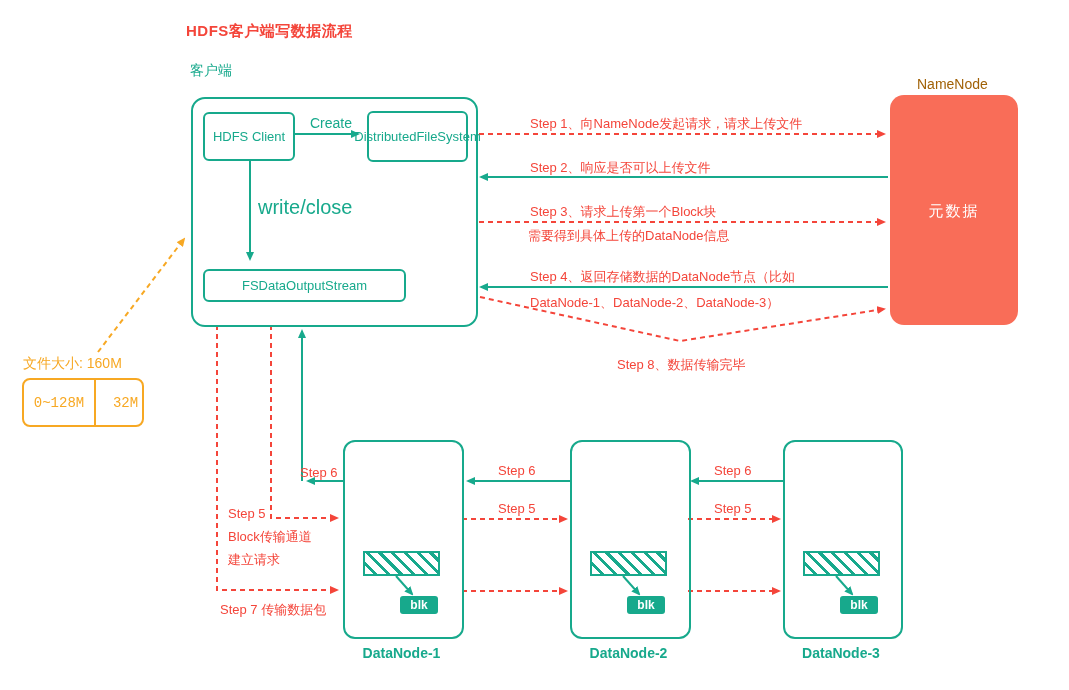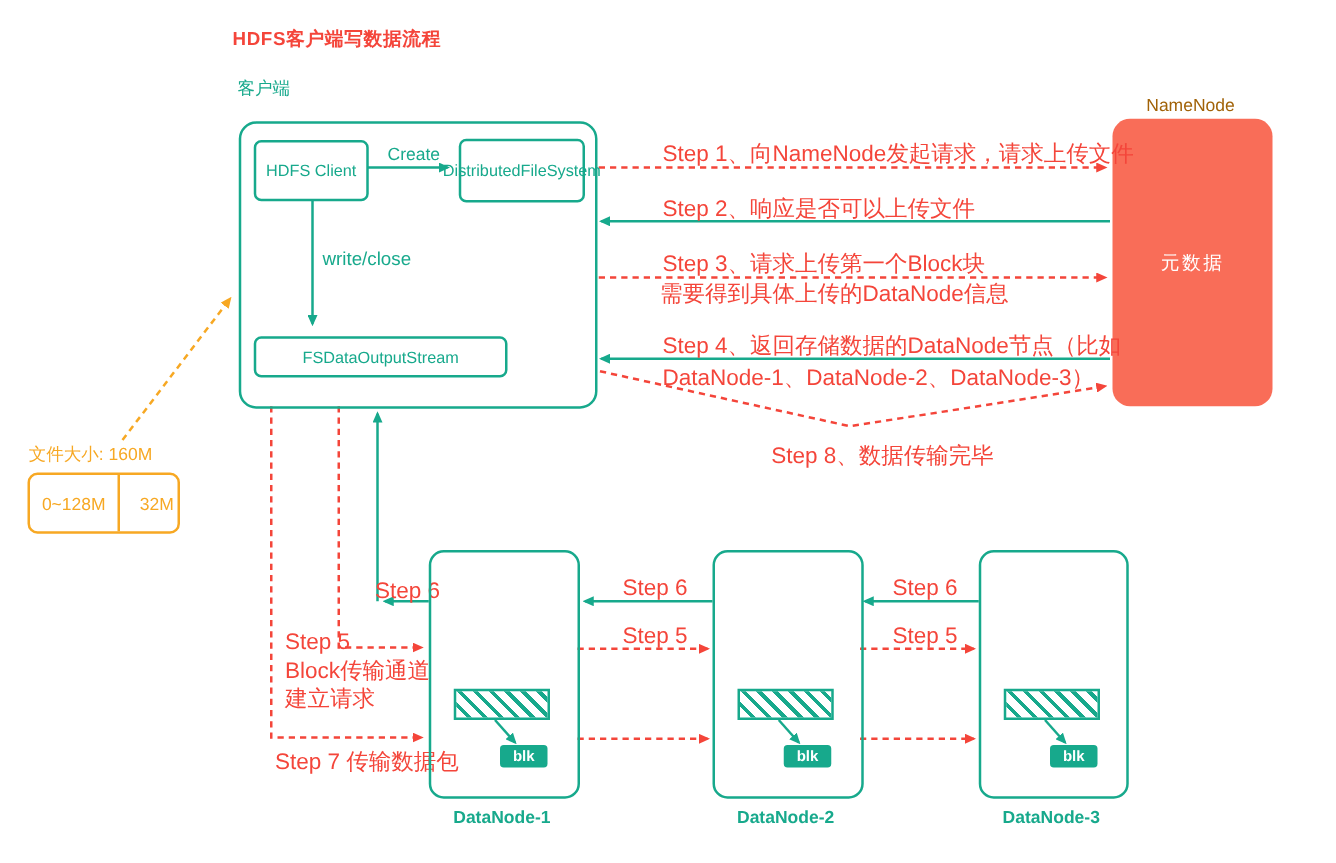--- a/index.html
+++ b/index.html
@@ -6,33 +6,33 @@
   body{font-family:"Liberation Sans", sans-serif;}
   .stage{position:relative;width:1069px;height:690px;background:#fff;overflow:hidden;}
   .abs{position:absolute;}
   svg.overlay{position:absolute;left:0;top:0;width:1069px;height:690px;pointer-events:none;}
   .teal-text{color:#17a98c;}
   .red-text{color:#f4453a;}
   .orange-text{color:#f7a823;}
   .salmon-text{color:#a16207;}
   .title{font-size:15px;font-weight:bold;letter-spacing:.5px;}
   .section-label{font-size:14px;}
-  .step-label{font-size:18px;line-height:23px;white-space:nowrap;}
+  .step-label{font-size:13px;line-height:23px;white-space:nowrap;}
   .box{position:absolute;border:2px solid #17a98c;border-radius:6px;background:#fff;
        display:flex;align-items:center;justify-content:center;text-align:center;
        color:#17a98c;font-size:13px;line-height:17px;}
   .client-outer{border-radius:14px;background:transparent;}
   .namenode{background:#f96d58;border:none;border-radius:14px;color:#fff;font-size:15px;letter-spacing:2px;}
   .dn-box{border-radius:12px;background:transparent;}
   .dn-label{font-size:14px;font-weight:bold;color:#17a98c;text-align:center;}
   .hatch{position:absolute;border:2px solid #17a98c;background:
      repeating-linear-gradient(45deg, transparent 0 6px, #17a98c 6px 9px);}
   .blk{position:absolute;background:#17a98c;color:#fff;font-size:12px;font-weight:bold;
        border-radius:3px;display:flex;align-items:center;justify-content:center;}
-  .filebox{position:absolute;border:2px solid #f7a823;border-radius:8px;display:flex;background:#fff;}
+  .filebox{position:absolute;border:2px solid #f7a823;border-radius:8px;display:flex;background:#fff;font-family:Liberation Mono, monospace;}
   .filebox .cell{display:flex;align-items:center;justify-content:center;color:#f7a823;font-size:14px;}
   .filebox .c1{width:70px;border-right:2px solid #f7a823;}
   .filebox .c2{flex:1;margin-left:13px;}
 </style>
 </head>
 <body>
 
 <div class="stage">
 
   <svg class="overlay" viewBox="0 0 1069 690">
@@ -84,21 +84,21 @@
 
   <div class="box client-outer" style="left:191px;top:97px;width:283px;height:226px;"></div>
   <div class="box" style="left:203px;top:112px;width:88px;height:45px;">
     <span>HDFS Client</span>
   </div>
   <div class="box" style="left:367px;top:111px;width:97px;height:47px;flex-direction:row;">
     <span>Distributed</span>
     <span>FileSystem</span>
   </div>
   <div class="abs step-label teal-text" style="left:310px;top:112px;font-size:14px;">Create</div>
-  <div class="abs step-label teal-text" style="left:258px;top:196px;font-size:15px;">write/close</div>
+  <div class="abs step-label teal-text" style="left:258px;top:196px;font-size:20px;">write/close</div>
   <div class="box" style="left:203px;top:257px;width:199px;height:29px;margin-top:12px;">
     <span>FSDataOutputStream</span>
   </div>
 
   <div class="box namenode" style="left:890px;top:95px;width:128px;height:230px;">
     <span>元数据</span>
   </div>
 
   <div class="abs step-label red-text" style="left:530px;top:112px;">Step 1、向NameNode发起请求，请求上传文件</div>
   <div class="abs step-label red-text" style="left:530px;top:156px;">Step 2、响应是否可以上传文件</div>

